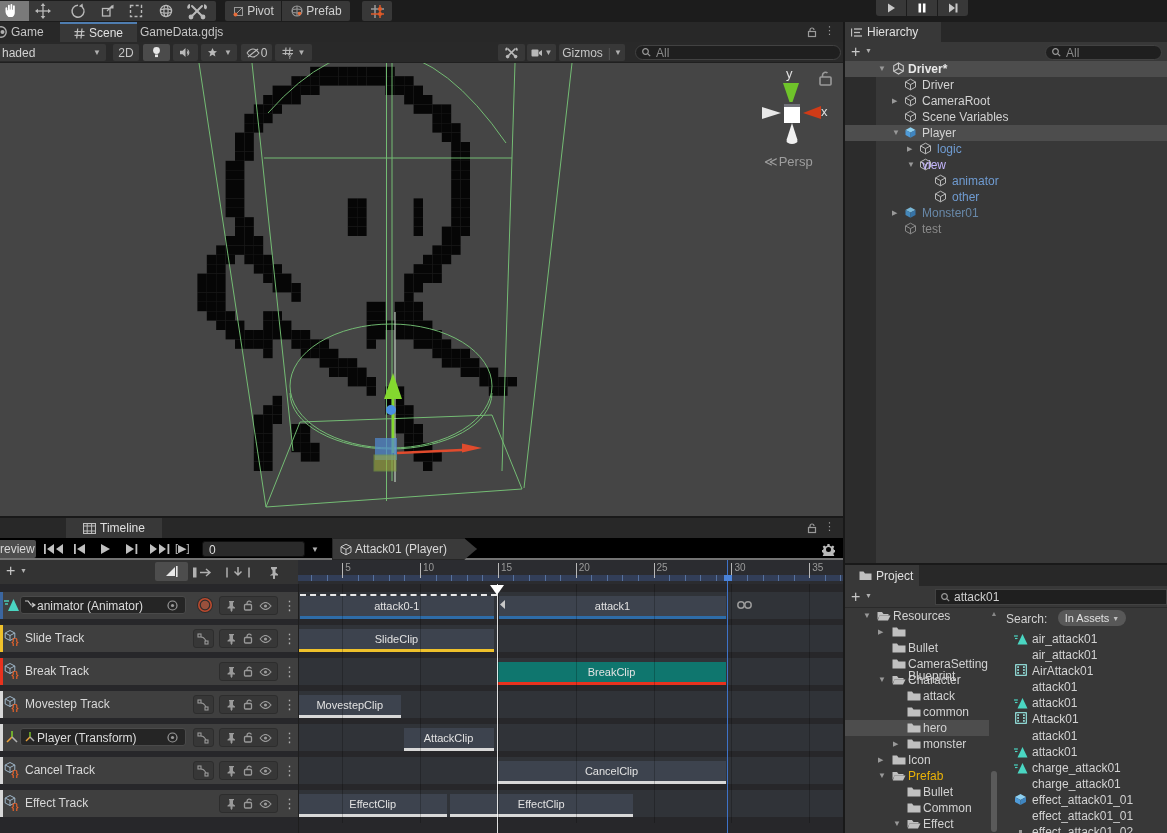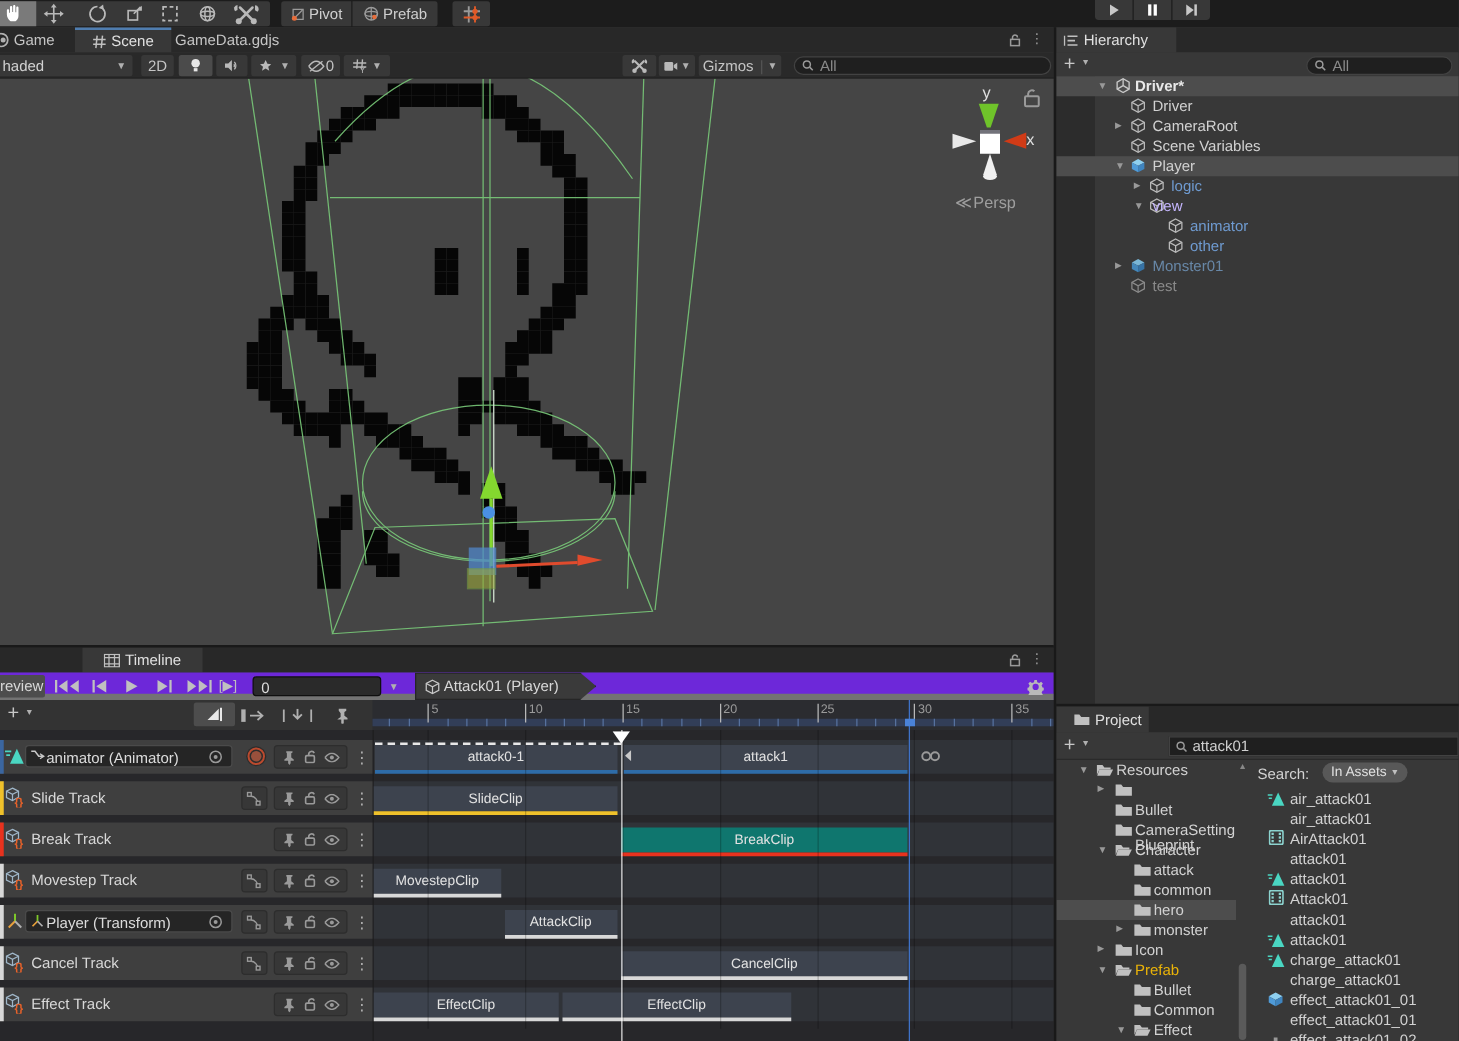--- a/index.html
+++ b/index.html
@@ -687,21 +687,21 @@
           <line x1="0.5" y1="3" x2="12.5" y2="3" stroke="#c0c0c0"></line>
           <line x1="0.5" y1="8" x2="12.5" y2="8" stroke="#c0c0c0"></line>
         </svg>Timeline</div>
     <svg class="abs" style="left:806px;top:4px;" width="12" height="12" viewBox="0 0 12 12">
         <rect x="2.5" y="5.5" width="7" height="5" fill="none" stroke="#9a9a9a" stroke-width="1.2"></rect>
         <path d="M4 5.5V4a2 2 0 0 1 4 0" fill="none" stroke="#9a9a9a" stroke-width="1.2"></path>
       </svg>
     <div class="abs" style="left:824px;top:2px;color:#9a9a9a;font-size:11px;">⋮</div>
   </div>
 
-  <div class="abs" style="left:0;top:20px;width:843px;height:22px;background:#6d28d9;border-bottom:5px solid #737373;">
+  <div class="abs" style="left:0;top:20px;width:843px;height:22px;background:#000000;border-bottom:2px solid #737373;">
     <div class="abs" style="left:0;top:2px;width:36px;height:18px;background:#4d4d4d;border-radius:0 2px 2px 0;display:flex;align-items:center;color:#d8d8d8;">review</div>
     <svg class="abs" style="left:43px;top:5px;" width="22" height="12" viewBox="0 0 22 12">
         <g fill="#c0c0c0">
           <rect x="1" y="1" width="1.8" height="10"></rect>
           <path d="M11 1L4 6l7 5z"></path>
           <path d="M20 1l-7 5l7 5z"></path>
         </g>
       </svg>
     <svg class="abs" style="left:73px;top:5px;" width="14" height="12" viewBox="0 0 14 12">
         <g fill="#c0c0c0">

